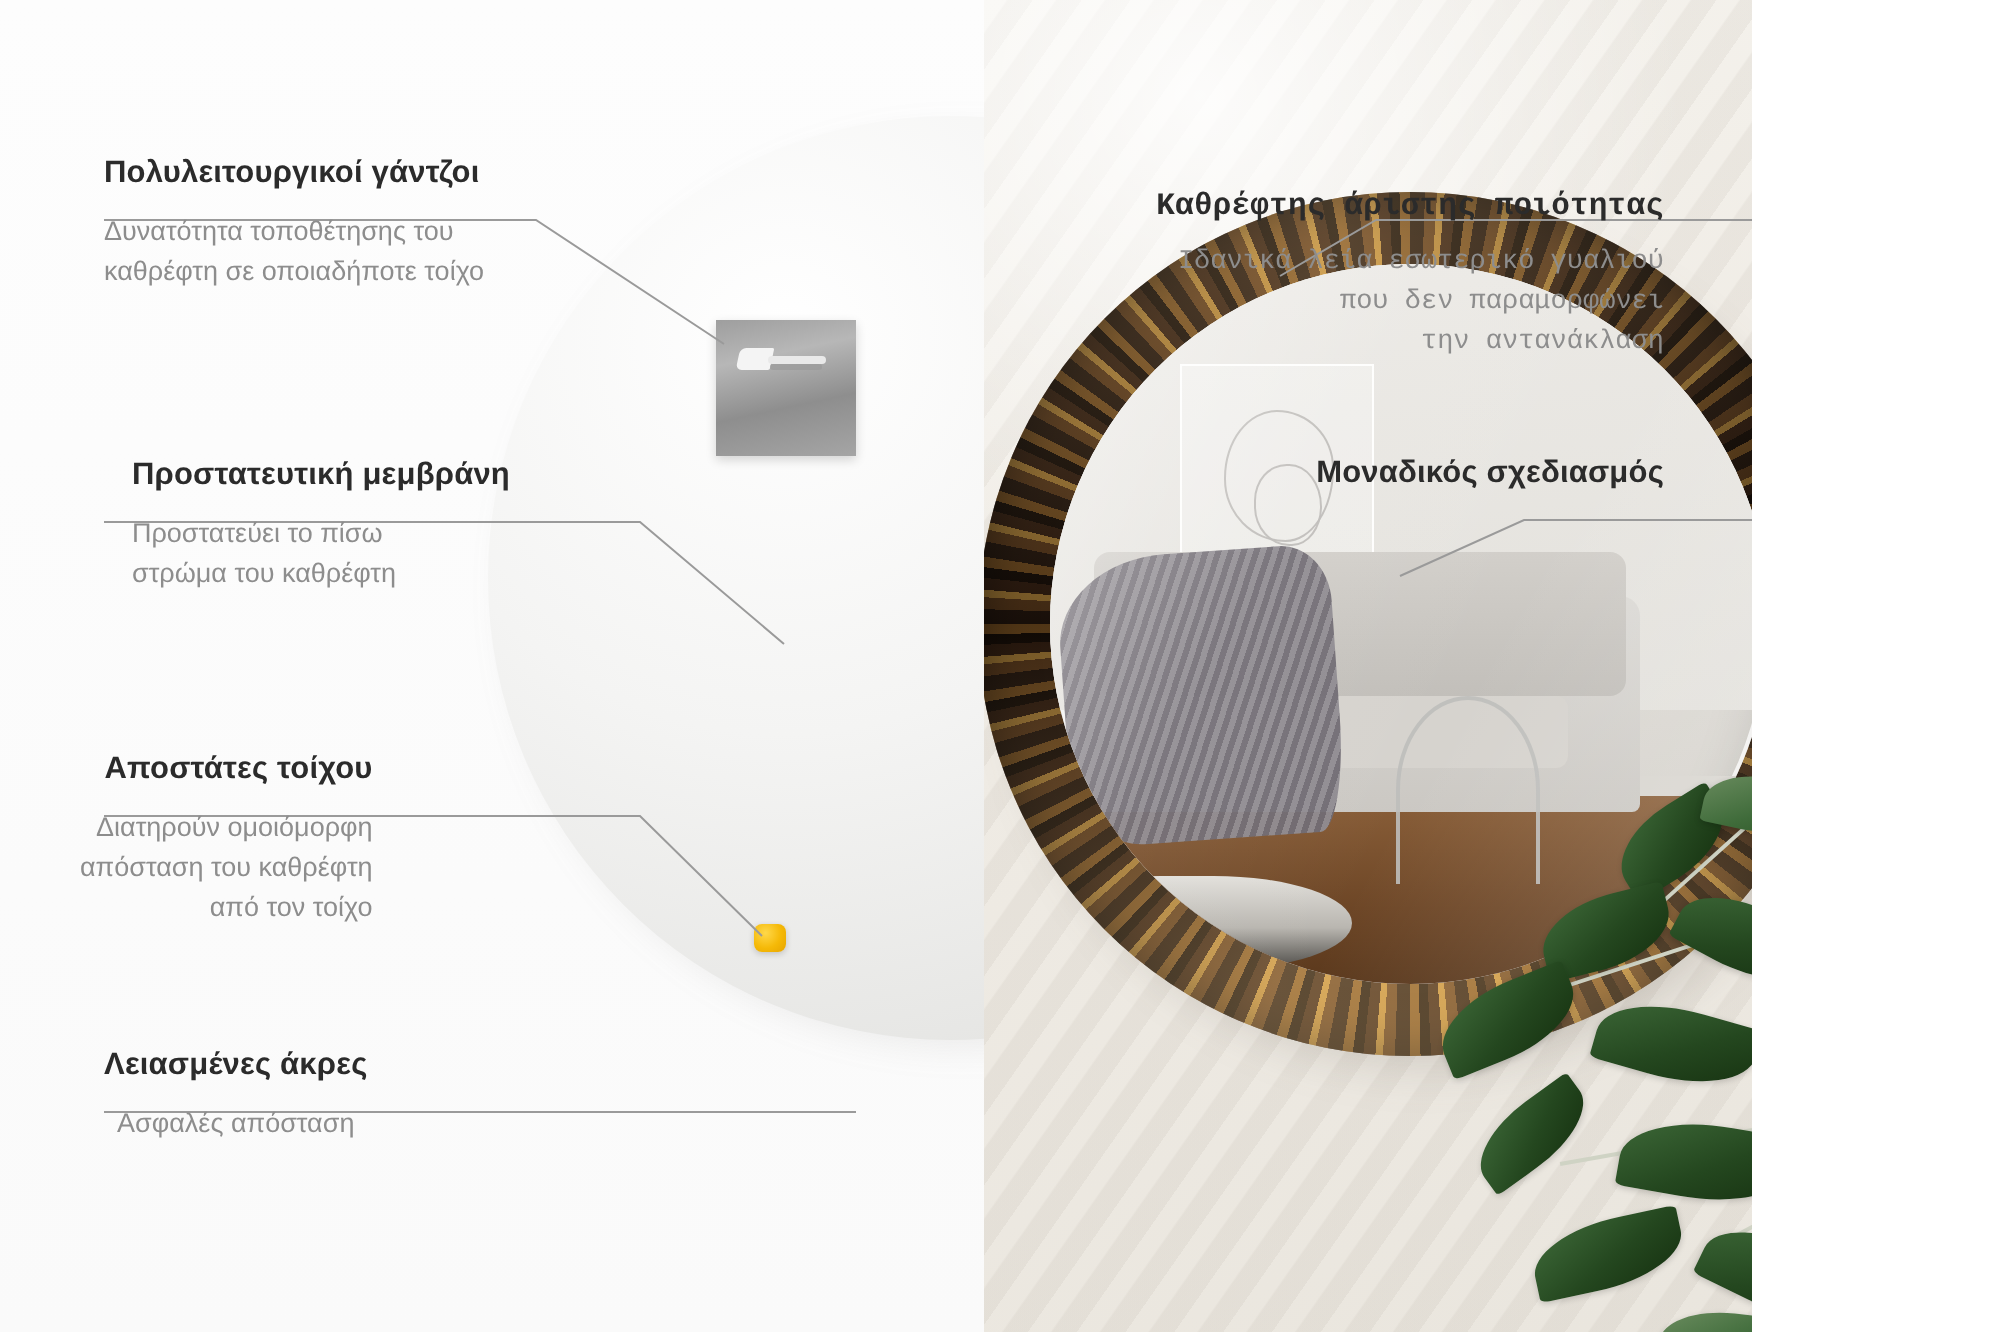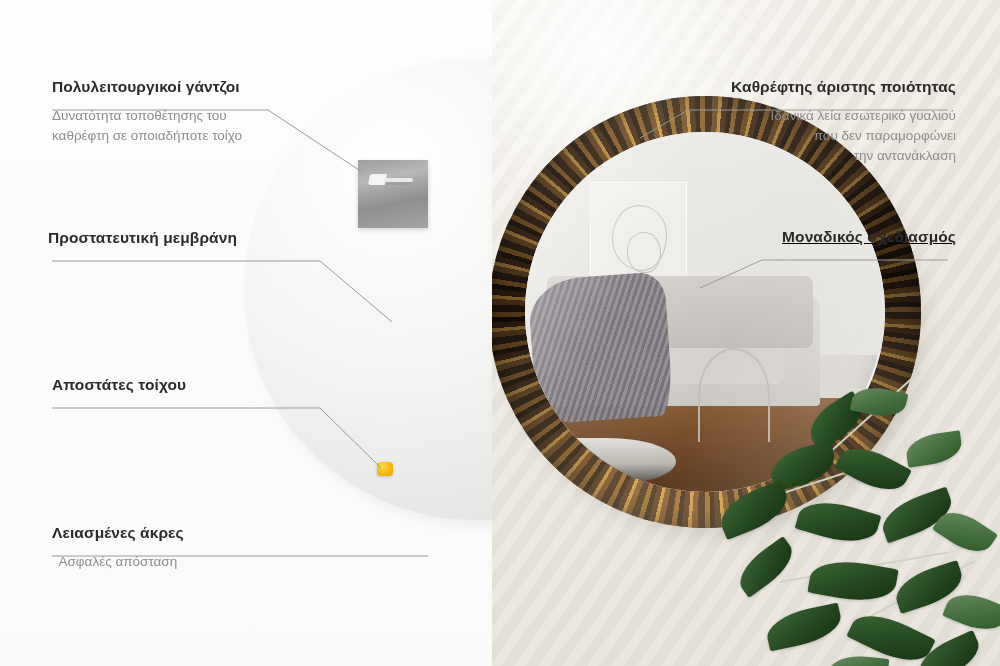--- a/index.html
+++ b/index.html
@@ -2,21 +2,21 @@
 <html><head>
 <meta charset="utf-8">
 <style>
   * { margin:0; padding:0; box-sizing:border-box; }
   html,body { width:1000px; height:666px; overflow:hidden; }
   body {
     font-family:"Liberation Sans", sans-serif;
     background:#ffffff;
     position:relative;
   }
-  .stage { position:absolute; inset:0; width:1000px; height:666px; overflow:hidden; }
+  .stage { position:absolute; inset:0; width:876px; height:666px; overflow:hidden; }
 
   
   .photo-panel {
     position:absolute; left:492px; top:0; width:508px; height:666px;
     background:#efece6;
     overflow:hidden;
   }
   .photo-wall {
     position:absolute; inset:0;
     background:
@@ -191,25 +191,25 @@
     font-size:13.5px; color:#8d8d8d; line-height:1.5; font-weight:400;
     white-space:pre-line;
   }
   .callout.left h3 { margin-bottom:9px; }
   .callout.left p  { margin-top:9px; }
   .callout.right { text-align:right; }
   .callout.right h3 { margin-bottom:9px; }
   .callout.right p  { margin-top:9px; }
 
   .c1 { left:52px; top:78px; }
-  .c2 { left:48px; top:229px; }
-  .c3 { left:52px; top:376px;text-align:right; }
+  .c2 { left:66px; top:229px; }
+  .c3 { left:40px; top:376px;text-align:right; }
   .c4 { left:52px; top:524px;text-align:center; }
-  .r1 { right:44px; top:78px; }
-  .r2 { right:44px; top:228px;text-decoration:underline; }
+  .r1 { right:44px; top:94px;font-family:Liberation Mono, monospace; }
+  .r2 { right:44px; top:228px; }
 </style>
 </head>
 <body>
 
 <div class="stage">
 
   <div class="photo-panel">
     <div class="photo-wall"></div>
     <div class="wall-glow"></div>
 
@@ -282,23 +282,28 @@
     <polyline points="948,260 762,260 700,288" fill="none" stroke="#9a9a9a" stroke-width="1"></polyline>
   </svg>
 
   <div class="callout left c1">
     <h3>Πολυλειτουργικοί γάντζοι</h3>
     <p>Δυνατότητα τοποθέτησης του
 καθρέφτη σε οποιαδήποτε τοίχο</p>
   </div>
   <div class="callout left c2">
     <h3>Προστατευτική μεμβράνη</h3>
+    <p>Προστατεύει το πίσω
+στρώμα του καθρέφτη</p>
   </div>
   <div class="callout left c3">
     <h3>Αποστάτες τοίχου</h3>
+    <p>Διατηρούν ομοιόμορφη
+απόσταση του καθρέφτη
+από τον τοίχο</p>
   </div>
   <div class="callout left c4">
     <h3>Λειασμένες άκρες</h3>
     <p>Ασφαλές απόσταση</p>
   </div>
 
   <div class="callout right r1">
     <h3>Καθρέφτης άριστης ποιότητας</h3>
     <p>Ιδανικά λεία εσωτερικό γυαλιού
 που δεν παραμορφώνει

